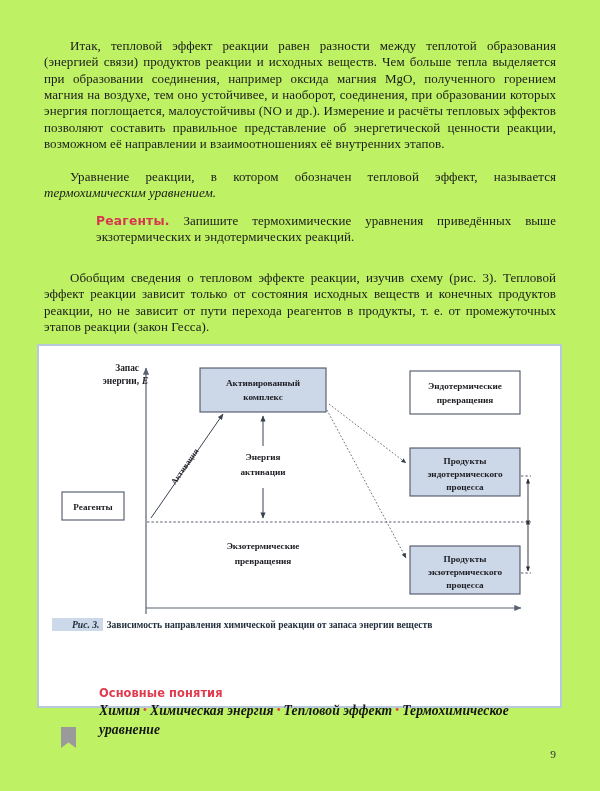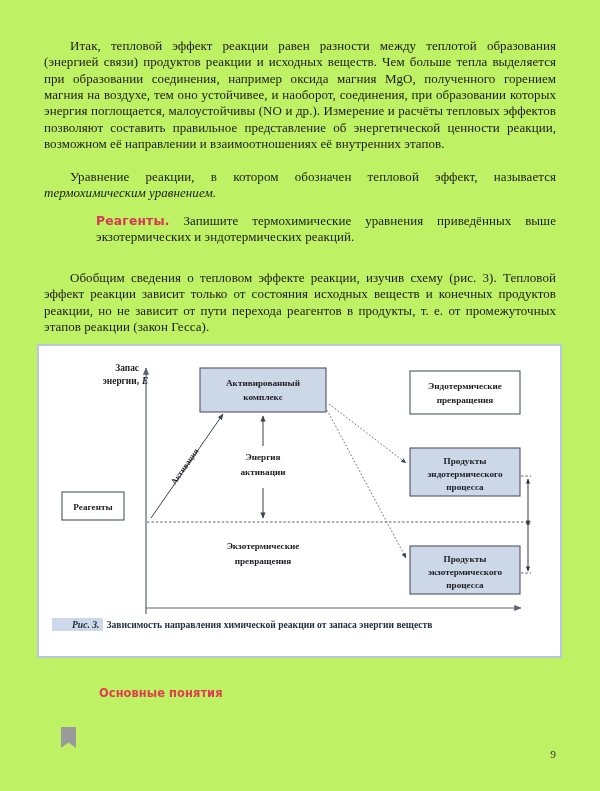--- a/index.html
+++ b/index.html
@@ -59,21 +59,21 @@
     font-size: 12.3px;
     letter-spacing: 0.2px;
   }
 
   
   #figure-panel {
     position: absolute;
     left: 37px;
     top: 344px;
     width: 525px;
-    height: 314px;
+    height: 364px;
     border: 2px solid #b9c9dd;
     background: #ffffff;
     box-sizing: border-box;
   }
   #figure-svg {
     position: absolute;
     left: 0; top: 0;
     width: 521px;
     height: 268px;
   }
@@ -304,20 +304,23 @@
       <line class="dim-arrow" x1="489" y1="179" x2="489" y2="225" marker-start="url(#ah-dim-s)" marker-end="url(#ah-dim-e)"></line>
     </svg>
 
     <div id="figure-caption">
       <span class="cap-tag">Рис. 3.</span><span>Зависимость направления химической реакции от запаса энергии веществ</span>
     </div>
   </div>
 
   <div id="concepts">
     <div class="concepts-title">Основные понятия</div>
+    <div class="concepts-list">
+      <span>Химия</span><span class="sep-dot">•</span><span>Химическая энергия</span><span class="sep-dot">•</span><span>Тепловой эффект</span><span class="sep-dot">•</span><span>Термохимическое уравнение</span>
+    </div>
   </div>
 
   <div id="bookmark-icon">
     <svg viewBox="0 0 19 24" width="19" height="24" xmlns="http://www.w3.org/2000/svg">
       <path d="M2,1 H17 V22 L9.5,16.5 L2,22 Z" fill="#9a9a9a"></path>
     </svg>
   </div>
 
   <div id="page-number">9</div>
 

